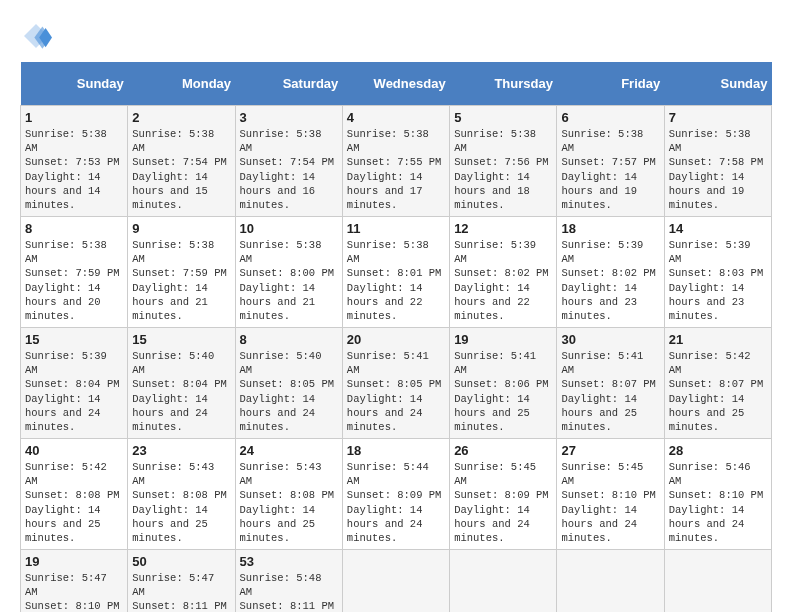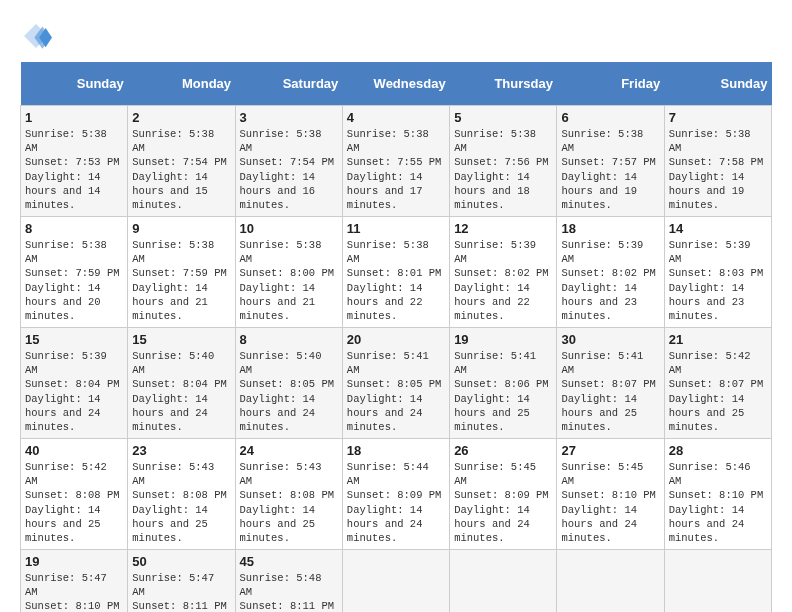--- a/index.html
+++ b/index.html
@@ -248,21 +248,21 @@
       <tr>
         <td>
         <span class="day-number">19</span>
         <span class="day-info">Sunrise: 5:47 AM<br>Sunset: 8:10 PM<br>Daylight: 14 hours and 23 minutes.</span>
       </td>
         <td>
         <span class="day-number">50</span>
         <span class="day-info">Sunrise: 5:47 AM<br>Sunset: 8:11 PM<br>Daylight: 14 hours and 23 minutes.</span>
       </td>
         <td>
-        <span class="day-number">45</span>
+        <span class="day-number">53</span>
         <span class="day-info">Sunrise: 5:48 AM<br>Sunset: 8:11 PM<br>Daylight: 14 hours and 22 minutes.</span>
       </td>
         <td class="empty-cell"></td>
         <td class="empty-cell"></td>
         <td class="empty-cell"></td>
         <td class="empty-cell"></td>
       </tr>
     </tbody>
 </table>
 

